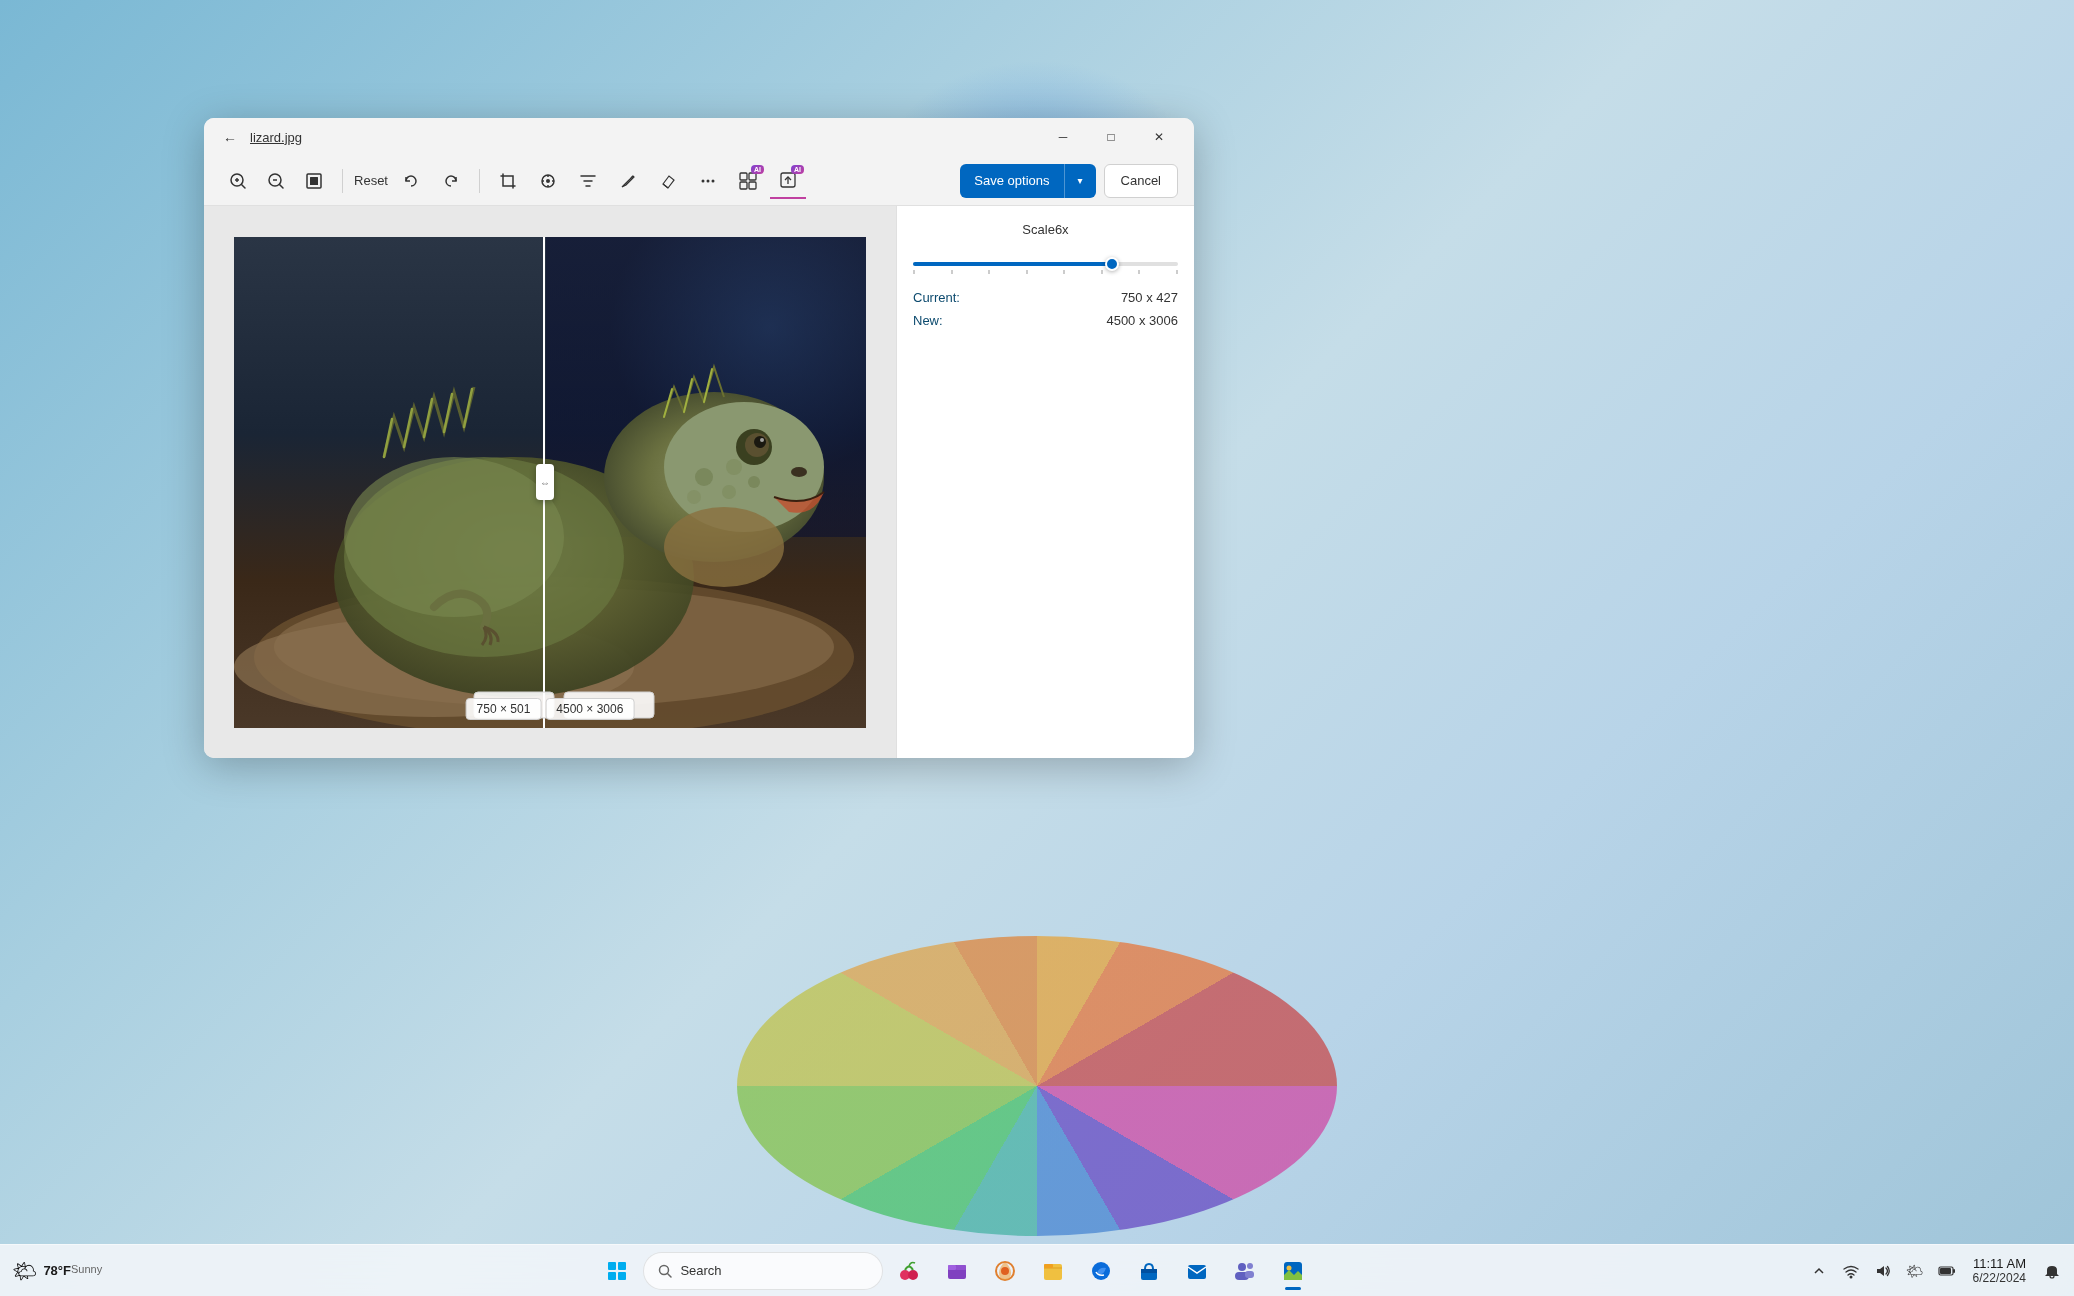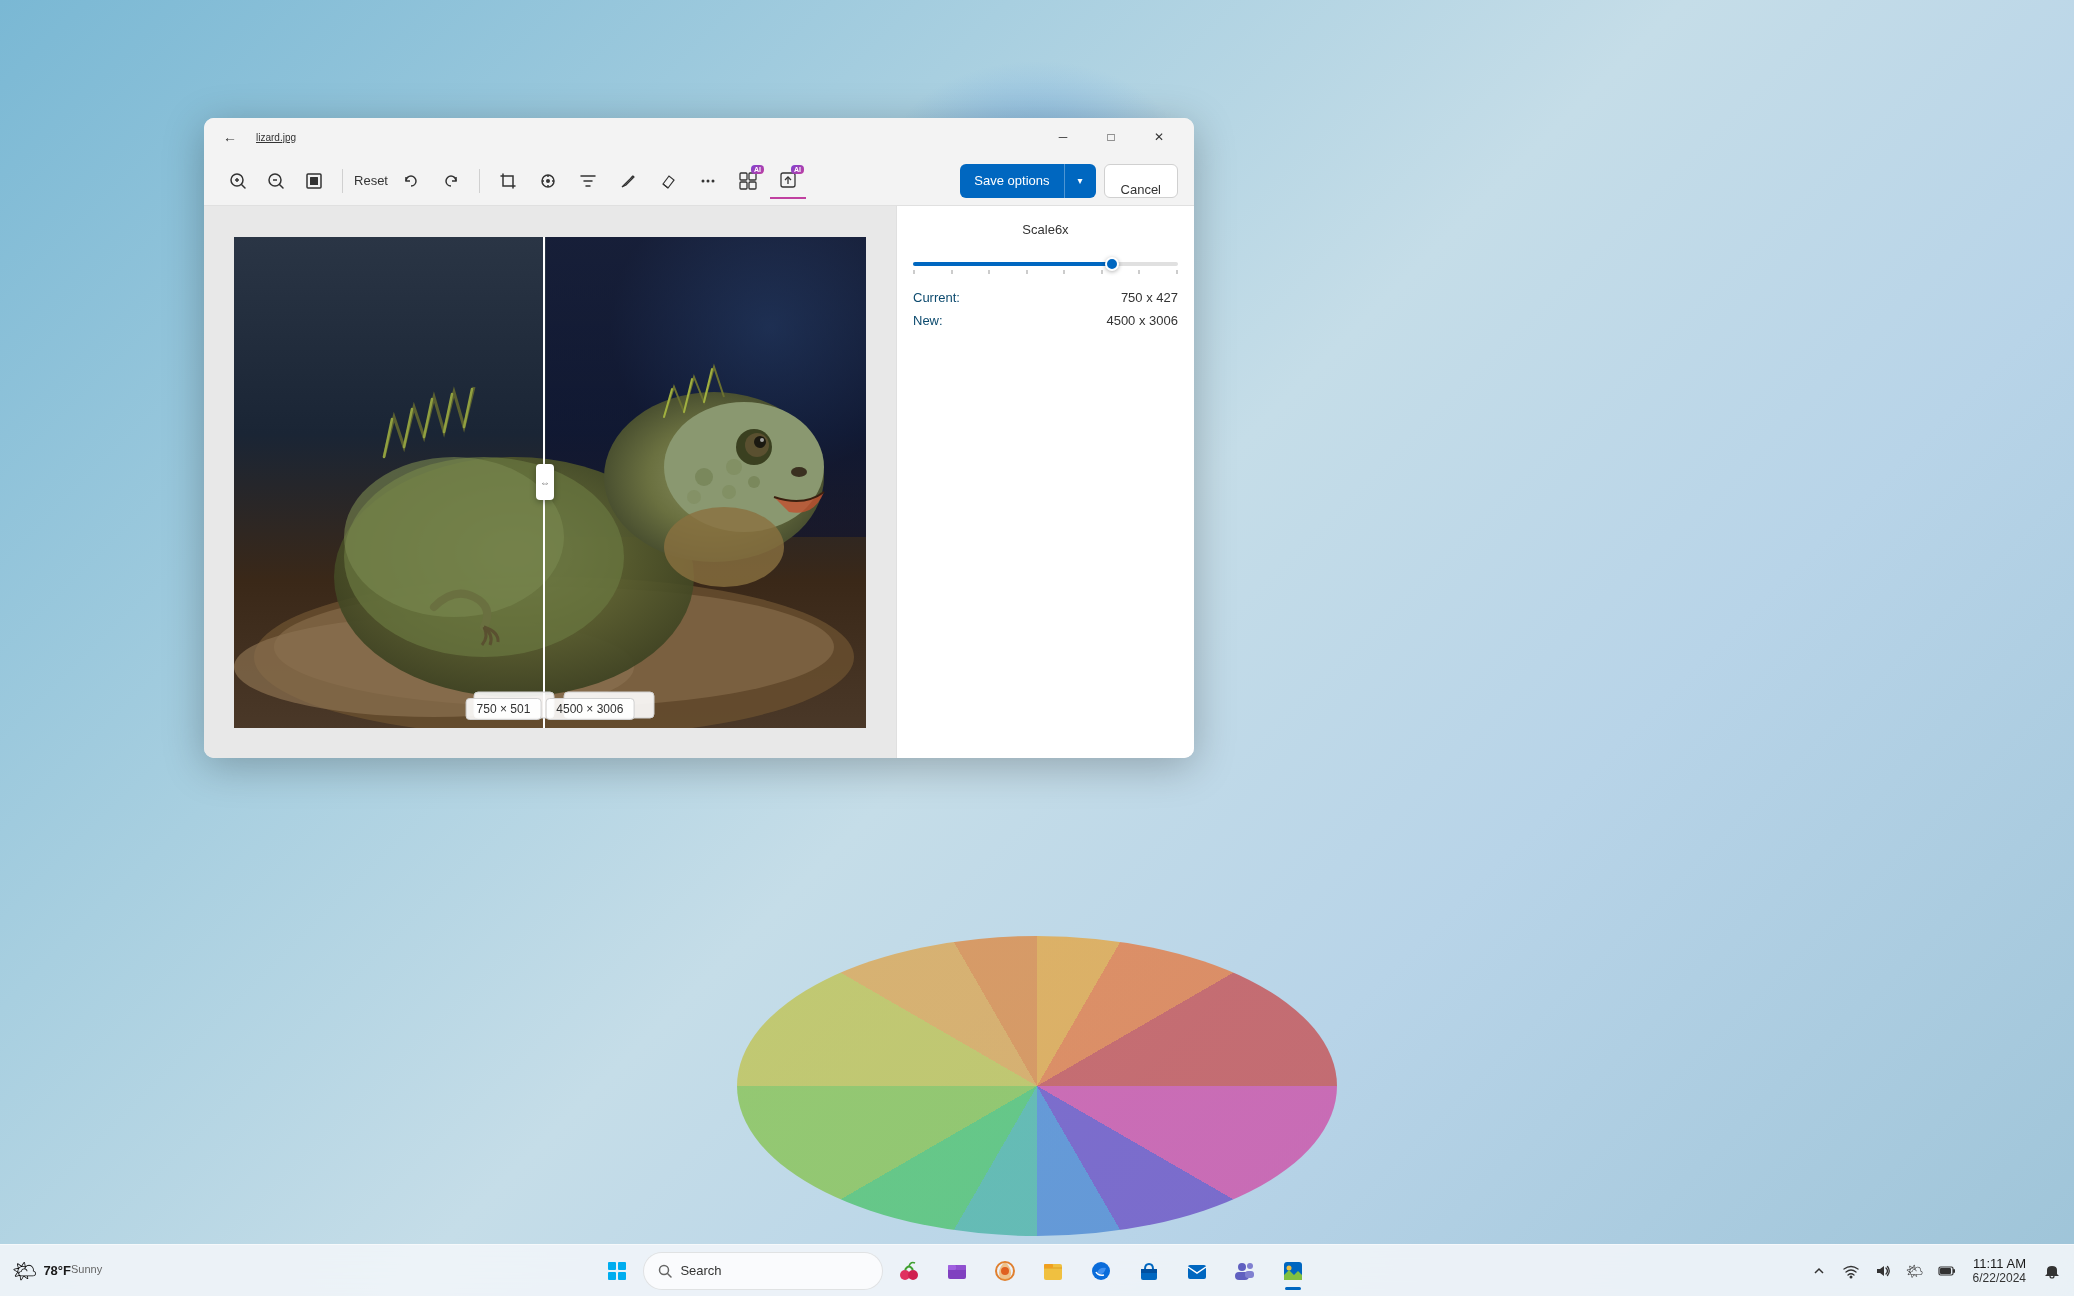--- a/index.html
+++ b/index.html
@@ -81,23 +81,23 @@
       display: flex;
       align-items: center;
       justify-content: center;
       border-radius: 4px;
       cursor: pointer;
       color: #333;
       font-size: 14px;
     }
 
     .title-bar-filename {
-      font-size: 10px;
-      color: #333;
-      margin-left: 12px;
+      font-size: 13px;
+      color: #333;
+      margin-left: 6px;
       flex: 1;
       text-decoration: underline;
     }
 
     .window-controls {
       display: flex;
       gap: 2px;
     }
 
     .win-btn {
@@ -183,21 +183,21 @@
       align-items: center;
       justify-content: center;
       border-left: 1px solid rgba(255,255,255,0.3);
       font-size: 10px;
     }
 
     .cancel-btn {
       height: 34px;
       padding: 0 16px;
       display: flex;
-      align-items: flex-end;
+      align-items: center;
       background: white;
       border: 1px solid #d0d0d0;
       border-radius: 6px;
       font-size: 13px;
       cursor: pointer;
       color: #333;
     }
 
     
     .main-content {

